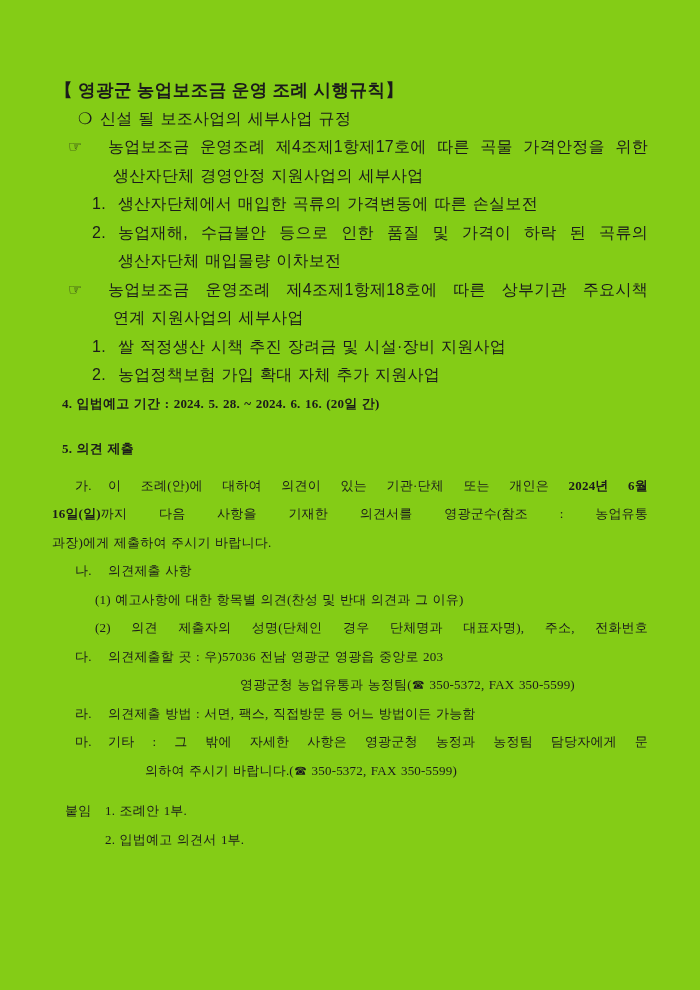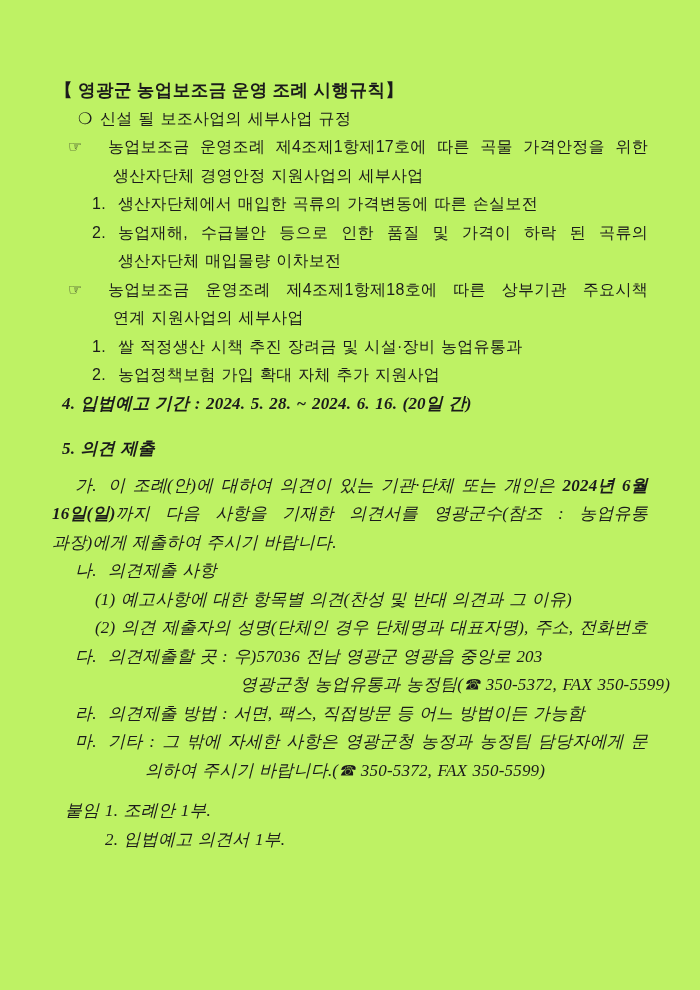--- a/index.html
+++ b/index.html
@@ -1,22 +1,22 @@
 <!DOCTYPE html>
 <html><head>
 <meta charset="utf-8">
 <style>
   * { margin:0; padding:0; box-sizing:border-box; }
   html, body { background:#ffffff; }
   body { width:700px; height:990px; overflow:hidden; color:#1b1b1b; }
-  .page { width:700px; height:990px; padding-top:76px; background:#bef264; }
+  .page { width:700px; height:990px; padding-top:76px; background:#84cc16; }
 
   .line { white-space:nowrap; line-height:28.5px; padding-right:52px; font-size:16px; }
   .gothic { font-family:"Liberation Sans", sans-serif; letter-spacing:0.3px; word-spacing:1px; }
-  .serif  { font-family:"Liberation Serif", serif; font-size:17px; letter-spacing:0.2px; word-spacing:1px;font-style:italic; }
+  .serif  { font-family:"Liberation Serif", serif; font-size:13px; letter-spacing:0.2px; word-spacing:1px; }
   .b { font-weight:700; }
   .just { text-align:justify; text-align-last:justify; }
 
   .doc-title { font-family:"Liberation Serif", serif; font-size:17.5px; font-weight:700; letter-spacing:0.5px; }
 
   .pl55{padding-left:55px} .pl62{padding-left:62px} .pl65{padding-left:65px}
   .pl68{padding-left:68px} .pl75{padding-left:75px} .pl78{padding-left:78px}
   .pl88{padding-left:52px} .pl92{padding-left:92px} .pl95{padding-left:95px}
   .pl105{padding-left:105px} .pl113{padding-left:113px} .pl118{padding-left:118px}
   .pl145{padding-left:145px} .pl240{padding-left:240px}
@@ -52,21 +52,21 @@
     <span class="mk-num">2.</span><span>농업재해, 수급불안 등으로 인한 품질 및 가격이 하락 된 곡류의</span>
   </div>
   <div class="line gothic pl118">생산자단체 매입물량 이차보전</div>
 
   <div class="line gothic pl68 just">
     <span class="mk-hand">☞</span><span>농업보조금 운영조례 제4조제1항제18호에 따른 상부기관 주요시책</span>
   </div>
   <div class="line gothic pl113">연계 지원사업의 세부사업</div>
 
   <div class="line gothic pl92">
-    <span class="mk-num">1.</span><span>쌀 적정생산 시책 추진 장려금 및 시설·장비 농업유통과</span>
+    <span class="mk-num">1.</span><span>쌀 적정생산 시책 추진 장려금 및 시설·장비 지원사업</span>
   </div>
   <div class="line gothic pl92">
     <span class="mk-num">2.</span><span>농업정책보험 가입 확대 자체 추가 지원사업</span>
   </div>
 
   <div class="line serif b pl62">4. 입법예고 기간 : 2024. 5. 28. ~ 2024. 6. 16. (20일 간)</div>
 
   <div class="line serif b pl62 mt17">5. 의견 제출</div>
 
   <div class="line serif pl75 just mt8">

